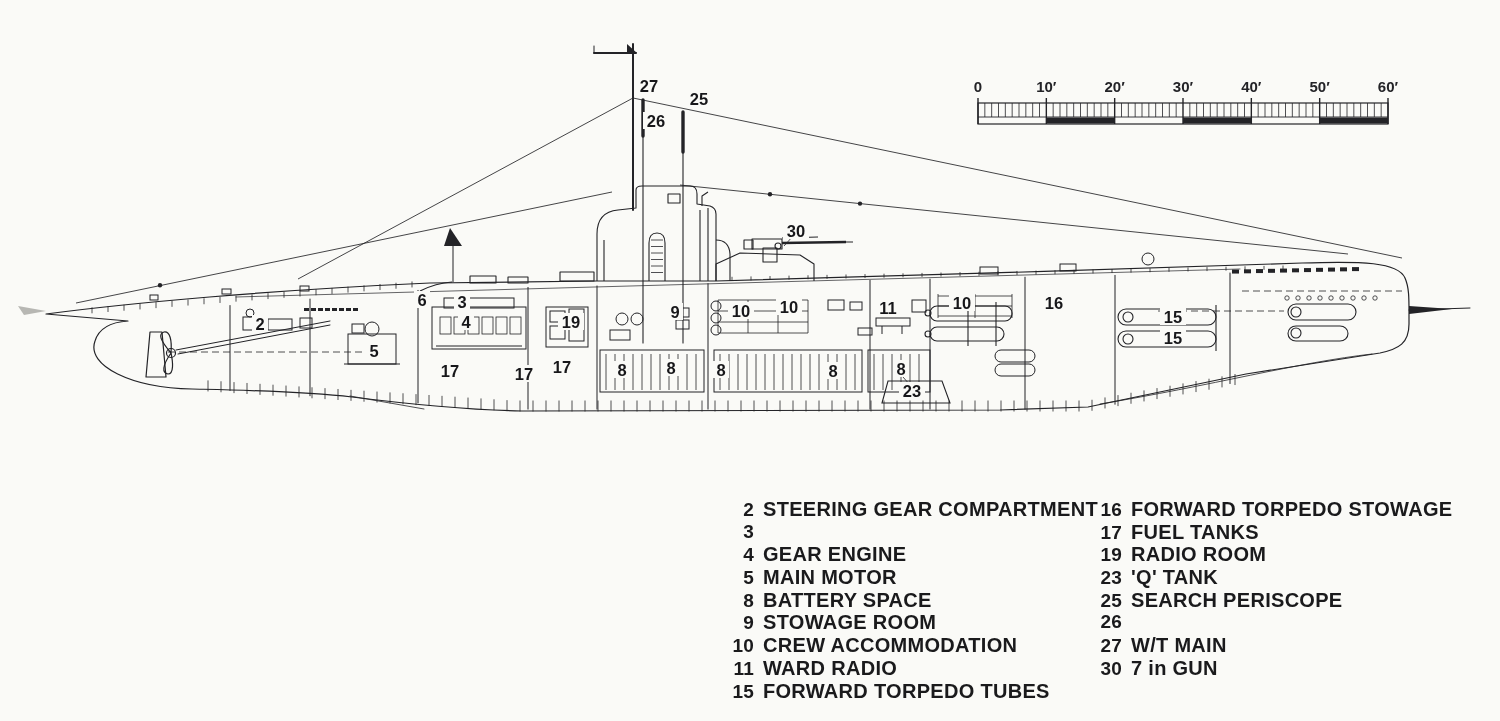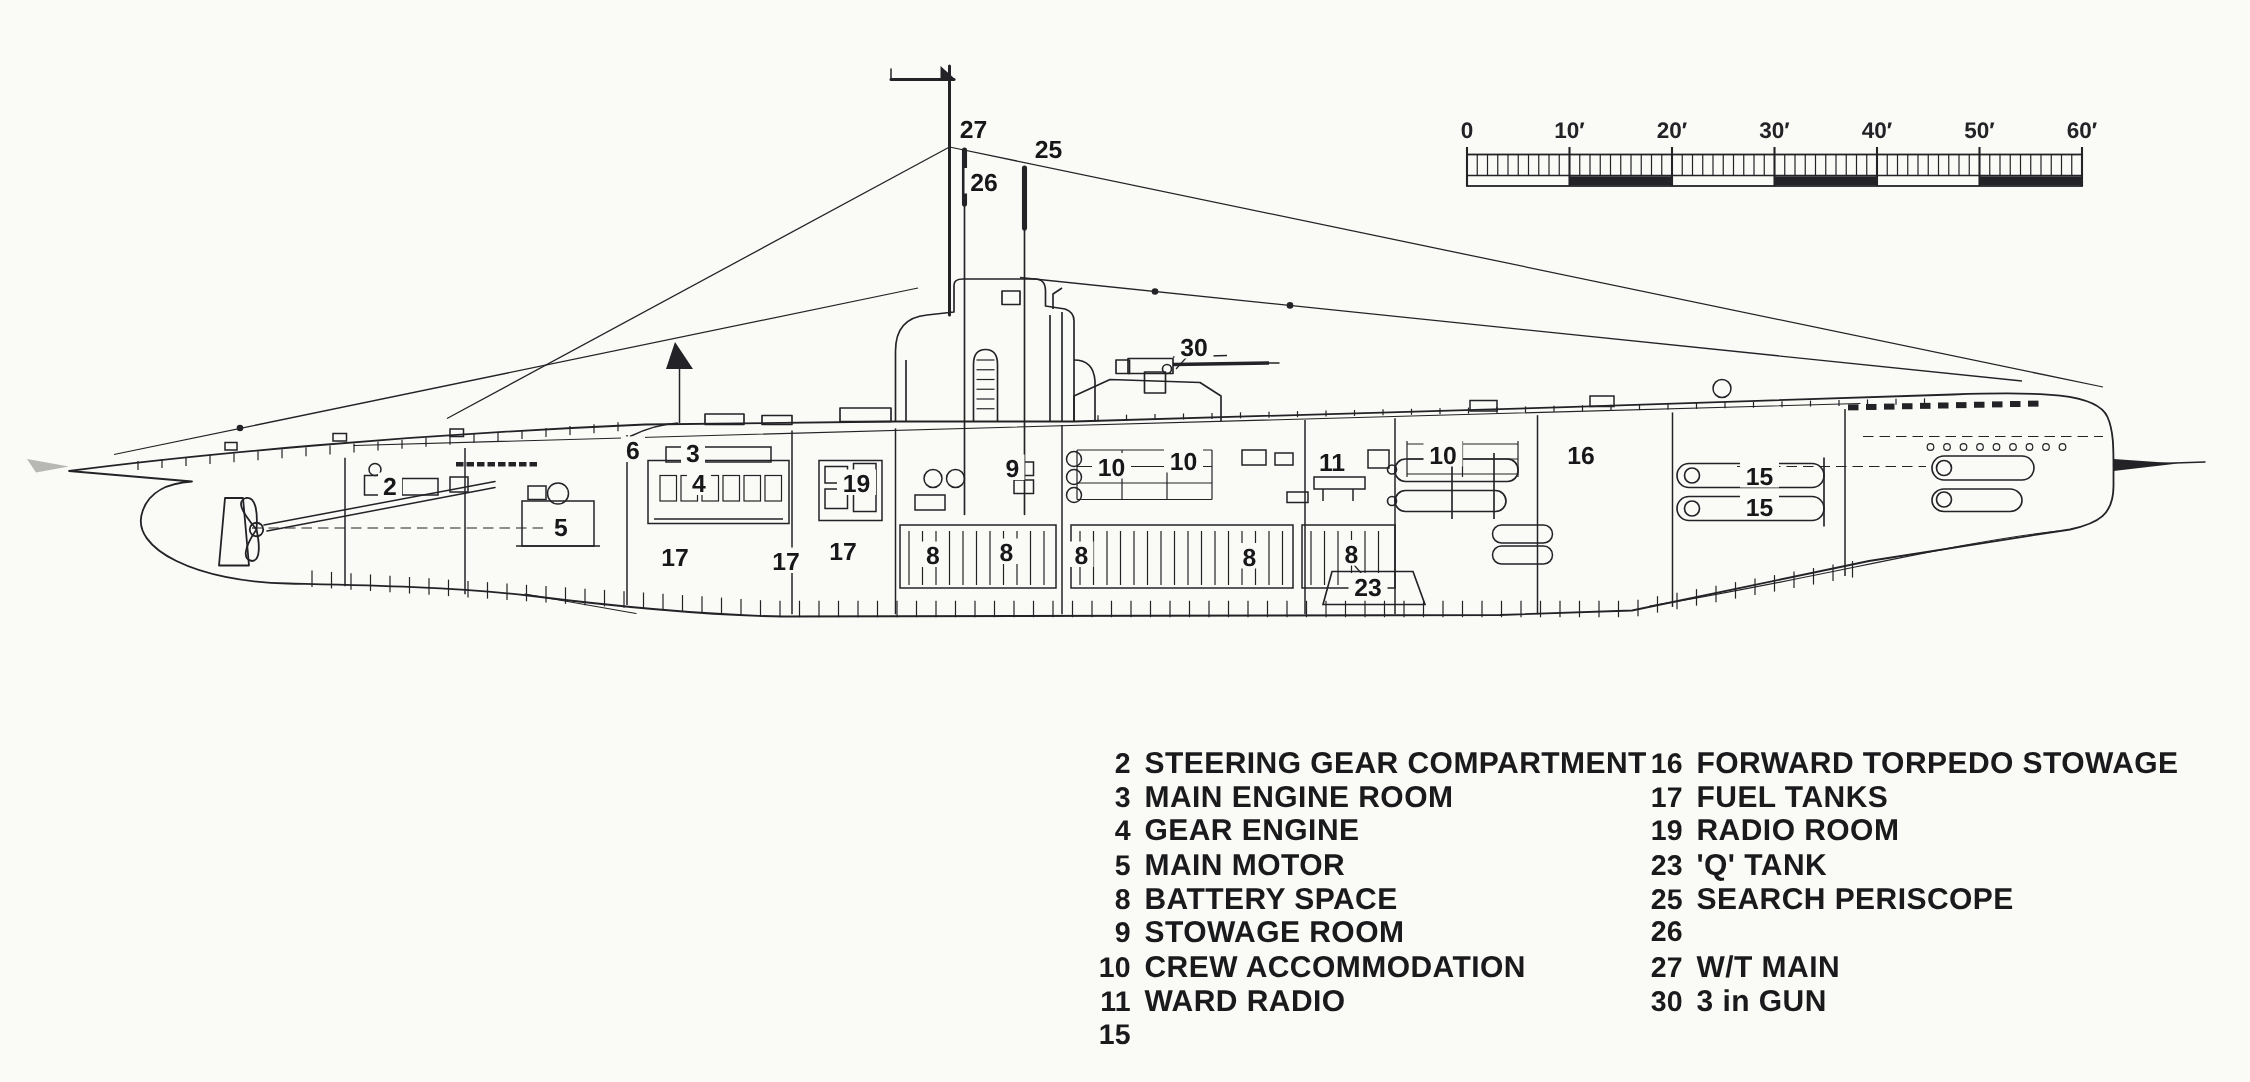--- a/index.html
+++ b/index.html
@@ -543,21 +543,20 @@
   </svg>
 
   <div class="legend">
     <div class="legend-col" id="legend-col-0">
         <div class="lg-row">
           <span class="lg-num">2</span>
           <span class="lg-label">STEERING GEAR COMPARTMENT</span>
         </div>
         <div class="lg-row">
           <span class="lg-num">3</span>
-          <span class="lg-label">MAIN ENGINE ROOM</span>
         </div>
         <div class="lg-row">
           <span class="lg-num">4</span>
           <span class="lg-label">GEAR ENGINE</span>
         </div>
         <div class="lg-row">
           <span class="lg-num">5</span>
           <span class="lg-label">MAIN MOTOR</span>
         </div>
         <div class="lg-row">
@@ -571,20 +570,21 @@
         <div class="lg-row">
           <span class="lg-num">10</span>
           <span class="lg-label">CREW ACCOMMODATION</span>
         </div>
         <div class="lg-row">
           <span class="lg-num">11</span>
           <span class="lg-label">WARD RADIO</span>
         </div>
         <div class="lg-row">
           <span class="lg-num">15</span>
+          <span class="lg-label">FORWARD TORPEDO TUBES</span>
         </div>
       </div>
     <div class="legend-col" id="legend-col-1">
         <div class="lg-row">
           <span class="lg-num">16</span>
           <span class="lg-label">FORWARD TORPEDO STOWAGE</span>
         </div>
         <div class="lg-row">
           <span class="lg-num">17</span>
           <span class="lg-label">FUEL TANKS</span>
@@ -603,17 +603,17 @@
         </div>
         <div class="lg-row">
           <span class="lg-num">26</span>
         </div>
         <div class="lg-row">
           <span class="lg-num">27</span>
           <span class="lg-label">W/T MAIN</span>
         </div>
         <div class="lg-row">
           <span class="lg-num">30</span>
-          <span class="lg-label">3 in GUN</span>
+          <span class="lg-label">7 in GUN</span>
         </div>
       </div>
   </div>
 </div>
 
 </body></html>

